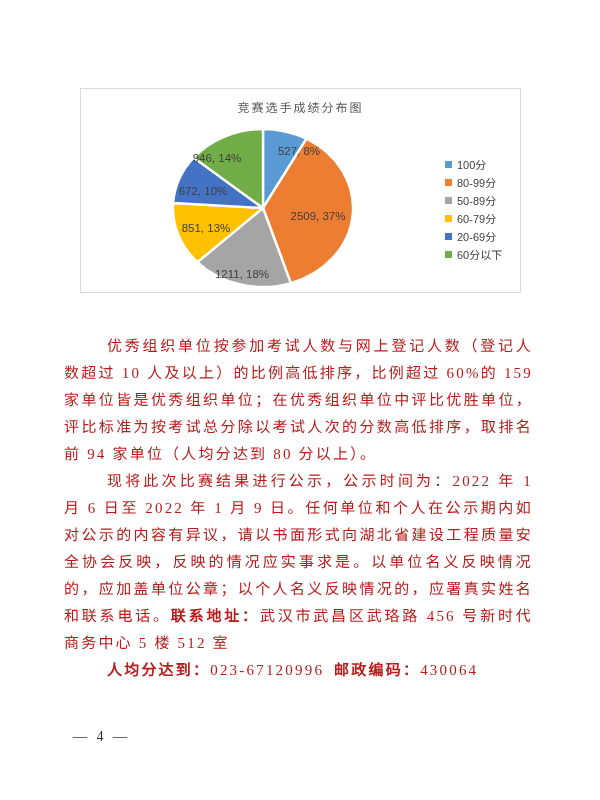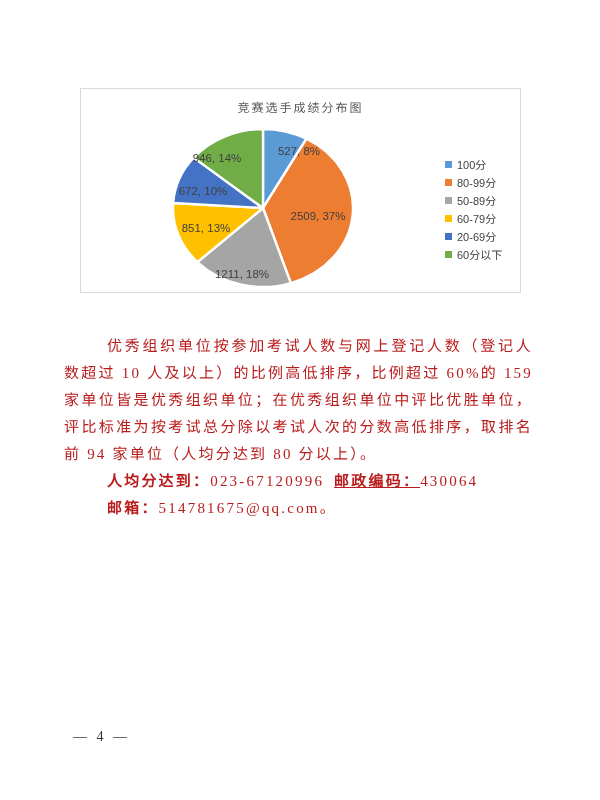--- a/index.html
+++ b/index.html
@@ -55,21 +55,21 @@
     text-align:justify;
     text-justify:inter-ideograph;
     color:#b91c1c;
     margin-top:22px;
   }
   .body-text p{
     margin:0;
     text-indent:43px;
   }
   .body-text b{font-weight:bold;}
-  .postal-label{margin-left:10px;text-decoration:underline;}
+  .postal-label{margin-left:10px;}
   
   .page-number{
     position:absolute;
     left:73px;top:729px;
     font-size:14px;
     letter-spacing:3px;
     color:#333333;
   }
 </style>
 </head>
@@ -125,22 +125,22 @@
           <span>60分以下</span>
         </div>
       </div>
   </div>
 
   <div class="body-text">
     <p>
       <span>优秀组织单位按参加考试人数与网上登记人数（登记人数超过 10 人及以上）的比例高低排序，比例超过 60%的 159 家单位皆是优秀组织单位；在优秀组织单位中评比优胜单位，评比标准为按考试总分除以考试人次的分数高低排序，取排名前 94 家单位（人均分达到 80 分以上）。</span>
     </p>
     <p>
-      <b>人均分达到：</b><span>023-67120996</span><b class="postal-label">邮政编码：</b><span>430064</span>
+      <span>现将此次比赛结果进行公示，公示时间为：2022 年 1 月 6 日至 2022 年 1 月 9 日。任何单位和个人在公示期内如对公示的内容有异议，请以书面形式向湖北省建设工程质量安全协会反映，反映的情况应实事求是。以单位名义反映情况的，应加盖单位公章；以个人名义反映情况的，应署真实姓名和联系电话。</span><b>联系地址：</b><span>武汉市武昌区武珞路 456 号新时代商务中心 5 楼 512 室</span>
     </p>
     <p>
-      <b>邮箱：</b><span>514781675@qq.com。</span>
+      <b>人均分达到：</b><span>023-67120996</span><b class="postal-label">邮政编码：</b><span>430064</span>
     </p>
   </div>
 
   <div class="page-number">— 4 —</div>
 
 </div>
 
 </body></html>

